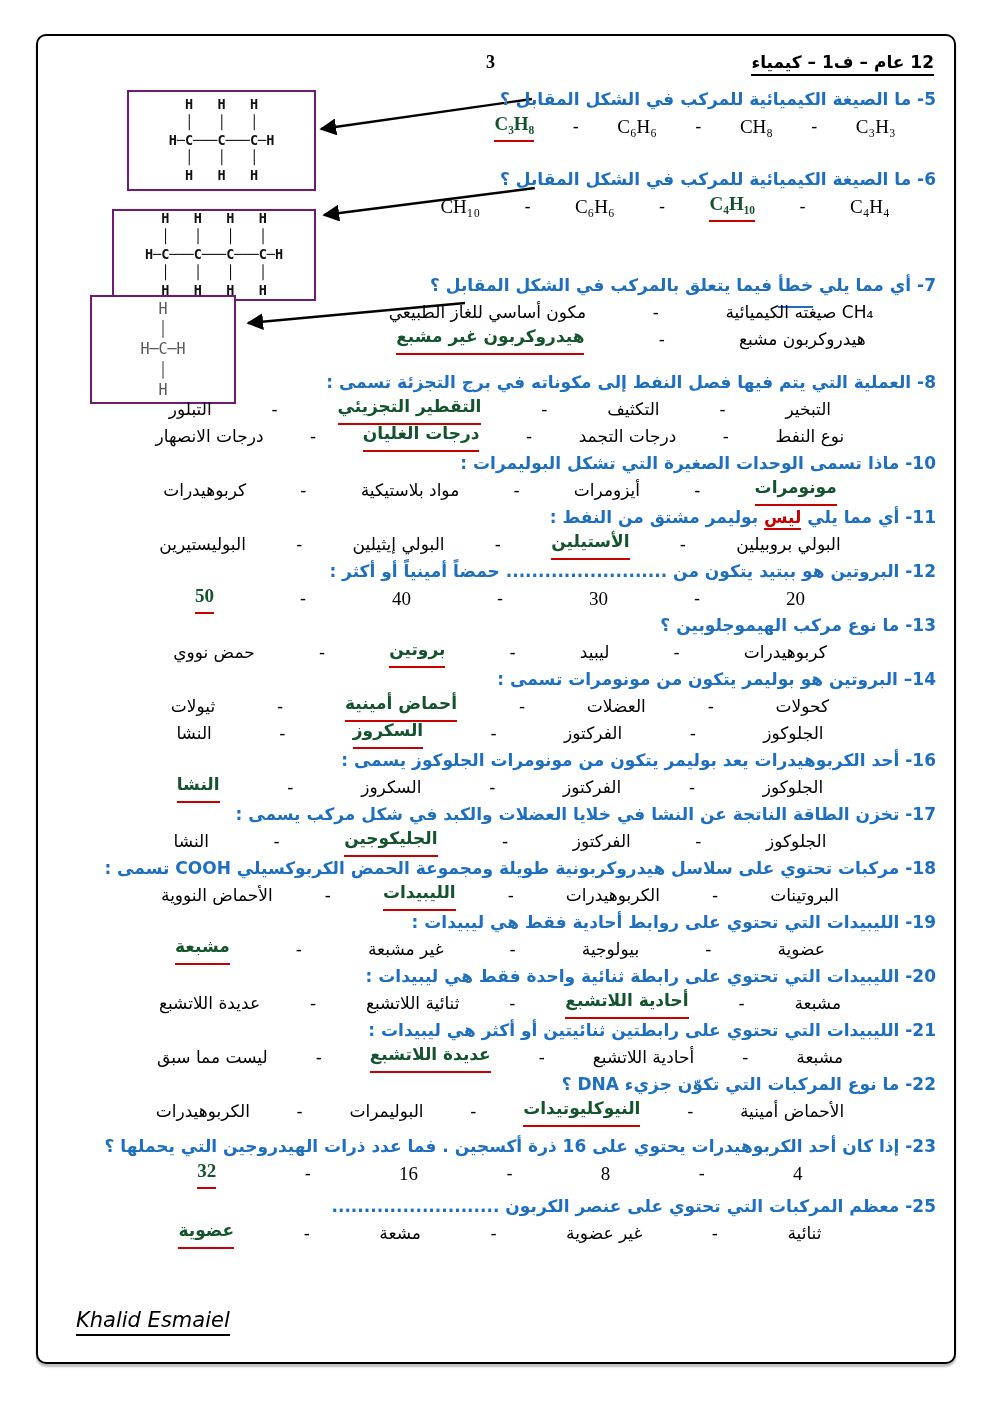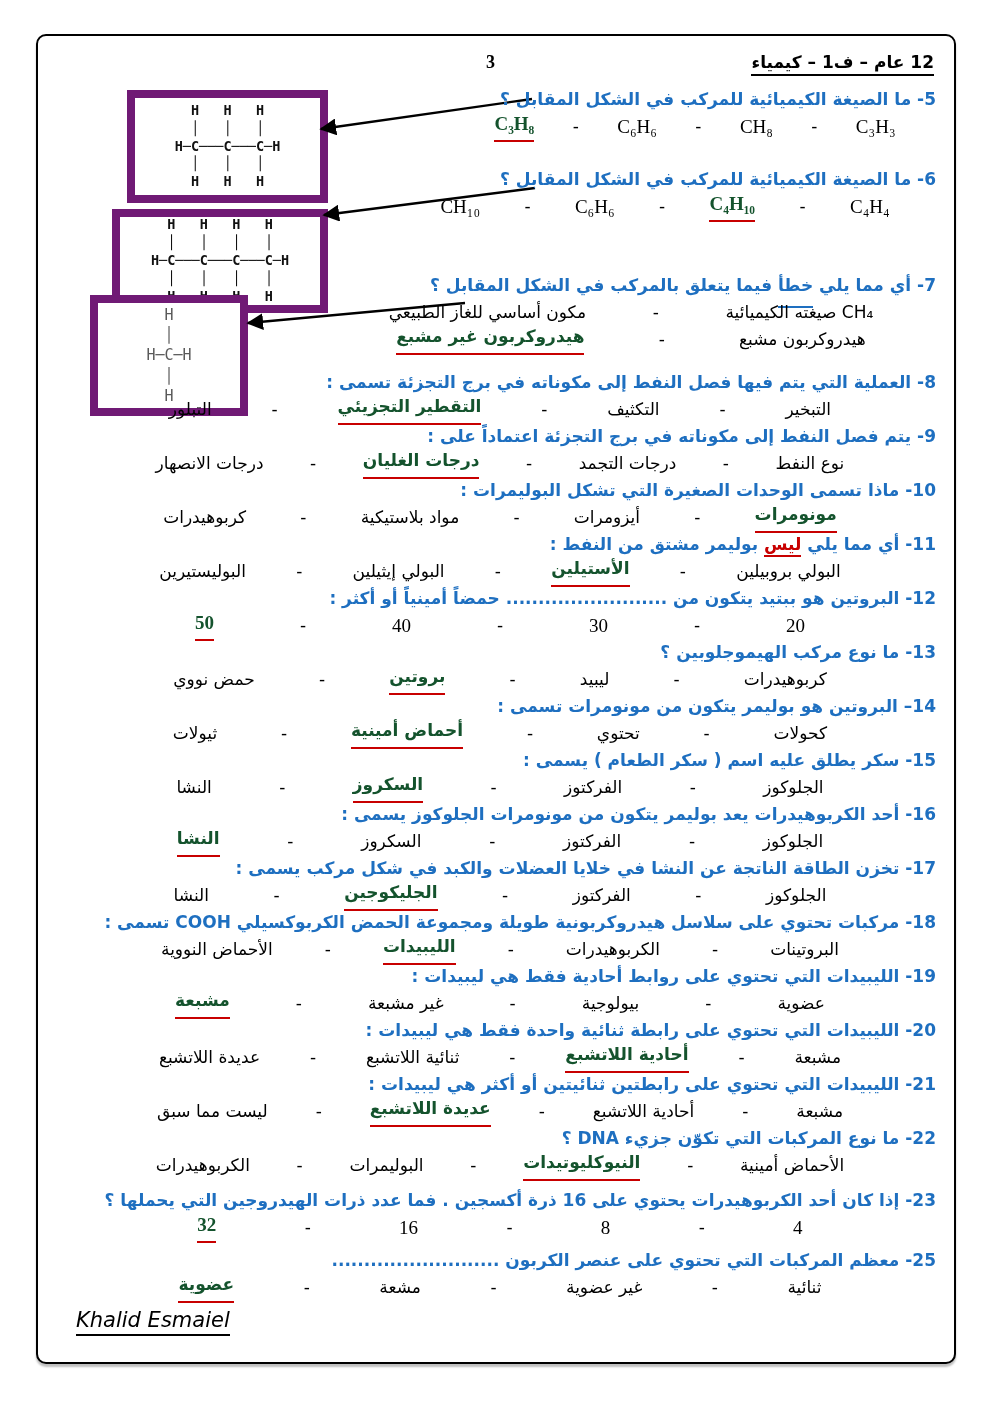--- a/index.html
+++ b/index.html
@@ -10,21 +10,21 @@
   .frame{
     position:absolute;left:36px;top:34px;width:916px;height:1326px;
     border:2.5px solid #000;border-radius:10px;background:#fff;
     box-shadow:0 3px 2px rgba(0,0,0,.25);
   }
   .u{border-bottom:2px solid #000;padding-bottom:2px;}
   .h-left{position:absolute;top:16px;left:66px;font-weight:bold;font-size:17px;direction:rtl;}
   .h-center{position:absolute;top:16px;left:448px;font-weight:bold;font-size:18px;font-family:"Liberation Serif",serif;}
   .h-right{position:absolute;top:16px;right:20px;font-weight:bold;font-size:17px;direction:rtl;}
 
-  .struct-box{position:absolute;border:8px solid #701a75;background:#fff;
+  .struct-box{position:absolute;border:2px solid #701a75;background:#fff;
     display:flex;align-items:center;justify-content:center;}
   .box-1{left:89px;top:54px;width:185px;height:97px;}
   .box-2{left:74px;top:173px;width:200px;height:88px;}
   .box-3{left:52px;top:259px;width:142px;height:105px;}
   .struct-box pre{margin:0;font-family:"DejaVu Sans Mono",monospace;font-weight:bold;
     font-size:13.5px;line-height:1.32;color:#111;}
   .box-3 pre{color:#595959;font-weight:normal;font-size:15px;line-height:1.35;}
 
   .arrows{position:absolute;left:0;top:0;width:916px;height:1326px;pointer-events:none;}
 
@@ -141,21 +141,20 @@
           <span class="answer">التبلور</span>
           <span class="dash">-</span>
           <span class="answer correct">التقطير التجزيئي</span>
           <span class="dash">-</span>
           <span class="answer">التكثيف</span>
           <span class="dash">-</span>
           <span class="answer">التبخير</span>
         </div>
       </div>
       <div class="q-block qb-9">
-        <div class="q-line"><span>9- يتم فصل النفط إلى مكوناته في برج التجزئة اعتماداً على :</span></div>
         <div class="answers-row">
           <span class="answer">درجات الانصهار</span>
           <span class="dash">-</span>
           <span class="answer correct">درجات الغليان</span>
           <span class="dash">-</span>
           <span class="answer">درجات التجمد</span>
           <span class="dash">-</span>
           <span class="answer">نوع النفط</span>
         </div>
       </div>
@@ -207,27 +206,26 @@
           <span class="answer">كربوهيدرات</span>
         </div>
       </div>
       <div class="q-block qb-14">
         <div class="q-line"><span>14– البروتين هو بوليمر يتكون من مونومرات تسمى :</span></div>
         <div class="answers-row">
           <span class="answer">ثيولات</span>
           <span class="dash">-</span>
           <span class="answer correct">أحماض أمينية</span>
           <span class="dash">-</span>
-          <span class="answer">تحتوي</span>
+          <span class="answer">العضلات</span>
           <span class="dash">-</span>
           <span class="answer">كحولات</span>
         </div>
       </div>
       <div class="q-block qb-15">
-        <div class="q-line"><span>15- سكر يطلق عليه اسم ( سكر الطعام ) يسمى :</span></div>
         <div class="answers-row">
           <span class="answer">النشا</span>
           <span class="dash">-</span>
           <span class="answer correct">السكروز</span>
           <span class="dash">-</span>
           <span class="answer">الفركتوز</span>
           <span class="dash">-</span>
           <span class="answer">الجلوكوز</span>
         </div>
       </div>

